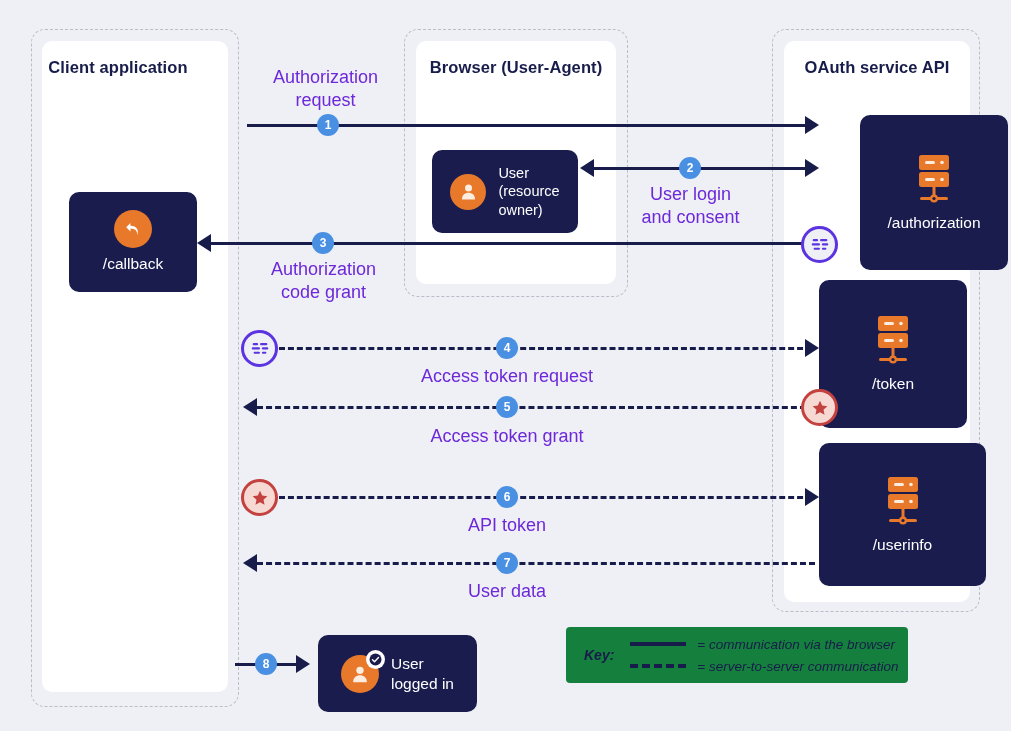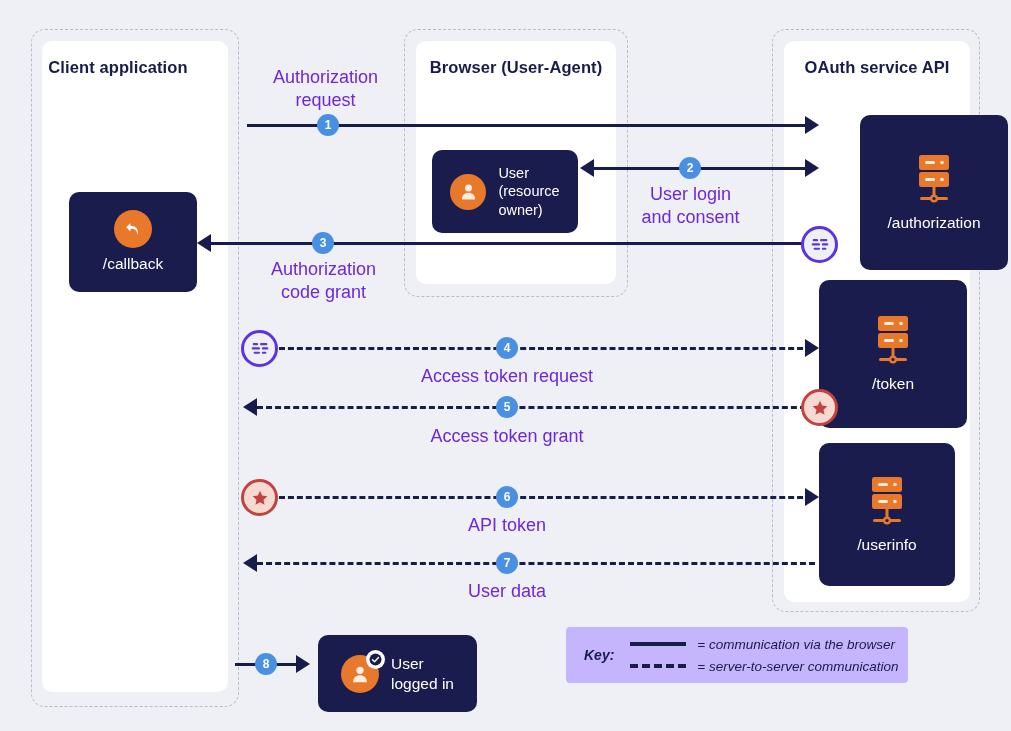--- a/index.html
+++ b/index.html
@@ -151,21 +151,21 @@
     width: 37px; height: 37px;
     border-radius: 50%;
     background: #f7d9d4;
     border: 3.5px solid #c3413e;
     display:flex; align-items:center; justify-content:center;
   }
 
   
   .legend {
     position: absolute;
-    background: #c4b5fd;
+    background: #15803d;
     border-radius: 4px;
     display: flex;
     align-items: center;
   }
   .legend-title {
     font-size: 14px;
     font-weight: bold;
     font-style: italic;
     color: #171c4a;
   }
@@ -251,21 +251,21 @@
         <circle cx="36" cy="26.5" r="1.8" fill="#fdece0"></circle>
         <rect x="26.5" y="34" width="3" height="9" fill="#e8792b"></rect>
         <rect x="14" y="44" width="28" height="3" rx="1.5" fill="#e8792b"></rect>
         <circle cx="28" cy="45.5" r="4" fill="#e8792b"></circle>
         <circle cx="28" cy="45.5" r="1.6" fill="#1a1c4e"></circle>
       </svg>
     </span>
     <div class="node-label">/token</div>
   </div>
 
-  <div class="node node-stack" style="left:819px; top:443px; width:136px; height:143px;">
+  <div class="node node-stack" style="left:819px; top:443px; width:167px; height:143px;">
     <span>
       <svg class="rack" width="56" height="54" viewBox="0 0 56 54" aria-hidden="true">
         <rect x="13" y="2" width="30" height="15" rx="2.5" fill="#e8792b"></rect>
         <rect x="13" y="19" width="30" height="15" rx="2.5" fill="#e8792b"></rect>
         <rect x="19" y="8" width="10" height="3" rx="1.5" fill="#fdece0"></rect>
         <circle cx="36" cy="9.5" r="1.8" fill="#fdece0"></circle>
         <rect x="19" y="25" width="10" height="3" rx="1.5" fill="#fdece0"></rect>
         <circle cx="36" cy="26.5" r="1.8" fill="#fdece0"></circle>
         <rect x="26.5" y="34" width="3" height="9" fill="#e8792b"></rect>
         <rect x="14" y="44" width="28" height="3" rx="1.5" fill="#e8792b"></rect>

